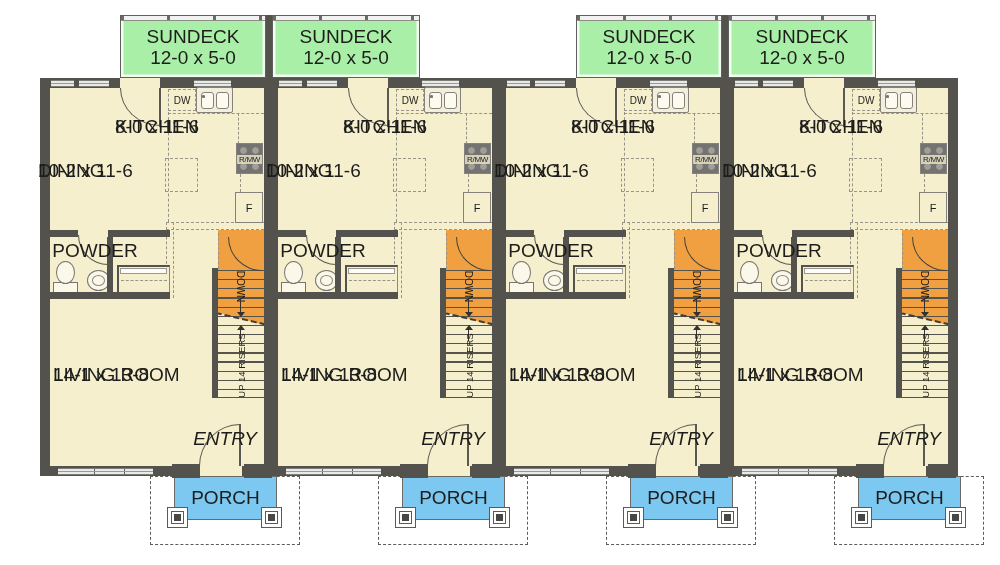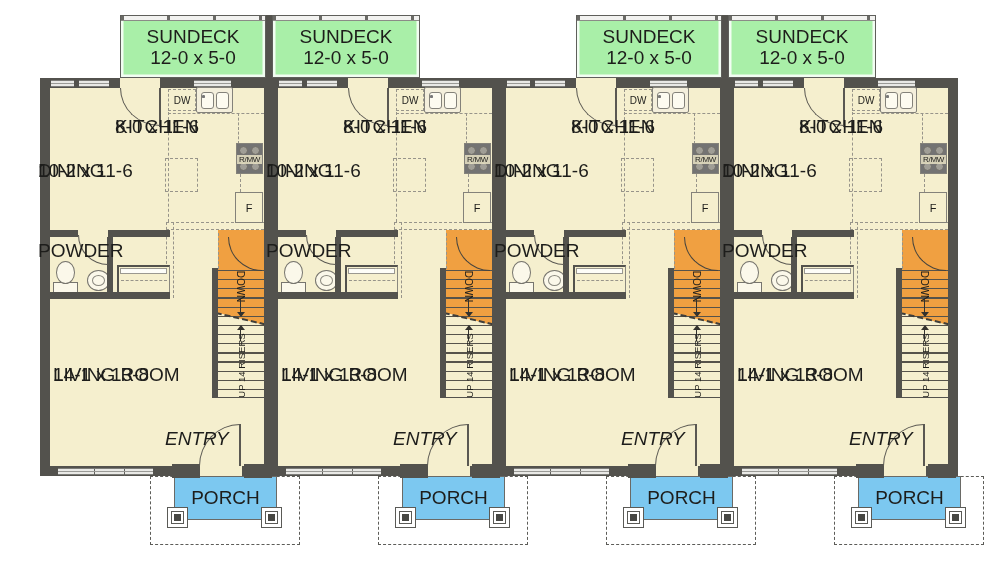--- a/index.html
+++ b/index.html
@@ -133,21 +133,21 @@
   .porch span{position:static;font-size:19px;white-space:nowrap;}
   .column{top:507px;width:21px;height:21px;background:#fff;border:1.3px solid #5a5a56;
           display:flex;align-items:center;justify-content:center;z-index:7;}
   .col-l{left:117px;} .col-r{left:211px;}
   .col-mid{position:static;width:13px;height:13px;border:1.2px solid #5a5a56;background:#fff;
            display:flex;align-items:center;justify-content:center;}
   .col-core{position:static;width:7px;height:7px;background:#474743;}
   .porch-outline{left:100px;top:476px;width:150px;height:69px;border:1.6px dashed #5c5c58;z-index:1;}
 
   
-  .lbl{font-size:19px;line-height:22px;text-align:left;white-space:nowrap;z-index:9;}
+  .lbl{font-size:19px;line-height:22px;text-align:center;white-space:nowrap;z-index:9;}
   .kitchen-lbl{left:65px;top:116px;width:156px;}
   .dining-lbl{left:-12px;top:160px;width:138px;}
   .powder-lbl{left:-12px;top:241px;width:114px;font-size:19px;line-height:19px;}
   .living-lbl{left:3px;top:364px;width:160px;}
   .entry-lbl{left:115px;top:429px;width:120px;line-height:19px;font-style:italic;}
 
   .outer-left-wall{left:40px;top:78px;width:10px;height:398px;background:var(--wall,#53524d);z-index:5;}
 </style>
 </head>
 <body>

